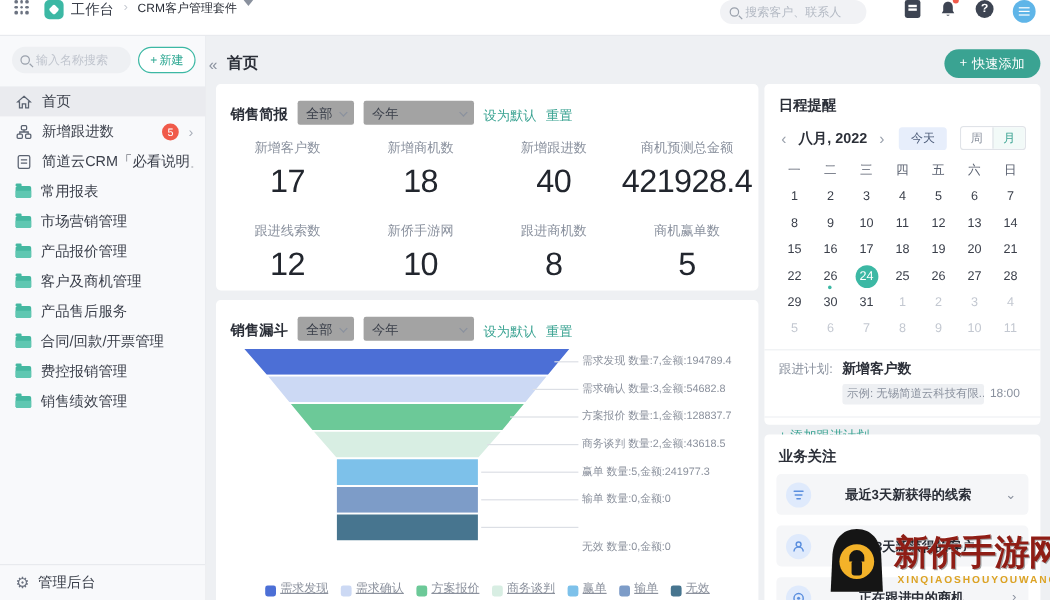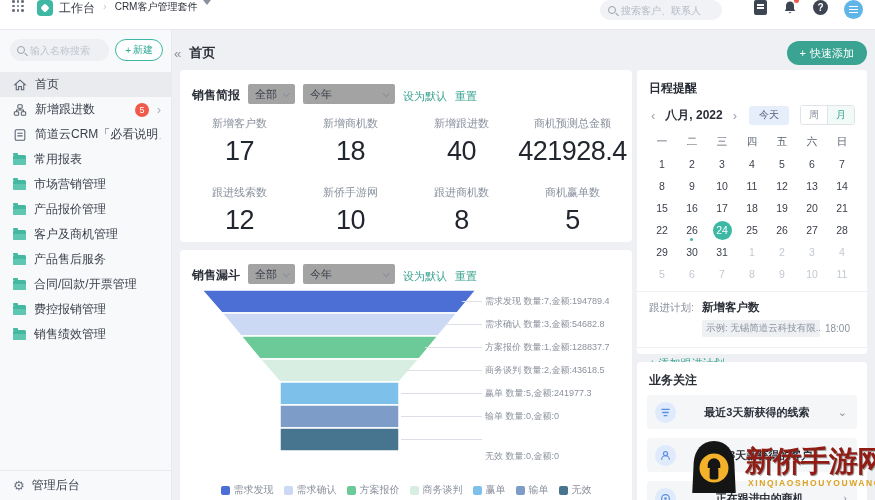--- a/index.html
+++ b/index.html
@@ -73,21 +73,21 @@
 
   .stats { display:flex; flex-wrap:wrap; padding:4px 4px; }
   .stat { width:25%; text-align:center; padding:8px 0 10px; }
   .stat .sl { font-size:11px; color:#8a919e; margin-bottom:5px; }
   .stat .sv { font-size:27px; color:#22262e; letter-spacing:-0.5px; }
 
   .chart-area { position:relative; height:185px; margin:4px 0 0 10px; }
   .flabel { position:absolute; left:295px; font-size:9px; color:#8b919d; white-space:nowrap; transform:translateY(-50%); }
   .fline { position:absolute; height:1px; background:#dcdfe5; }
   .legend { display:flex; justify-content:center; gap:10px; margin-top:10px; flex-wrap:nowrap; }
-  .lg-item { display:flex; align-items:center; gap:4px; font-size:10px; color:#8b919d; cursor:pointer; white-space:nowrap; }
+  .lg-item { display:flex; align-items:flex-end; gap:4px; font-size:10px; color:#8b919d; cursor:pointer; white-space:nowrap;text-decoration:underline; }
   .lg-sw { width:9px; height:9px; border-radius:2px; flex:none; }
 
   
   .sc-title { font-size:12px; font-weight:bold; color:#2b2f38; padding:10px 12px 4px; }
   .cal-nav { display:flex; align-items:center; padding:4px 12px 6px; gap:6px; }
   .nav-ar { color:#9aa1ac; font-size:13px; cursor:pointer; padding:0 2px; }
   .month-lbl { font-size:12px; font-weight:bold; color:#2b2f38; margin:0 2px; }
   .today-btn { background:#e7eefb; color:#51607c; border:none; border-radius:3px; font-size:10px; height:19px; padding:0 10px; margin-left:4px; cursor:pointer; font-family:inherit; }
   .wm-toggle { margin-left:auto; display:flex; border:1px solid #e0e3e8; border-radius:3px; overflow:hidden; }
   .wm-toggle span { font-size:10px; padding:2px 8px; cursor:pointer; color:#8a919e; background:#fff; }

